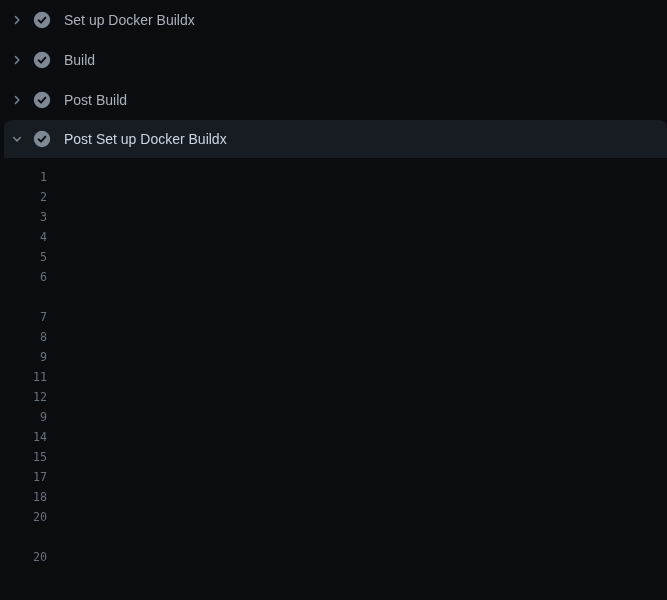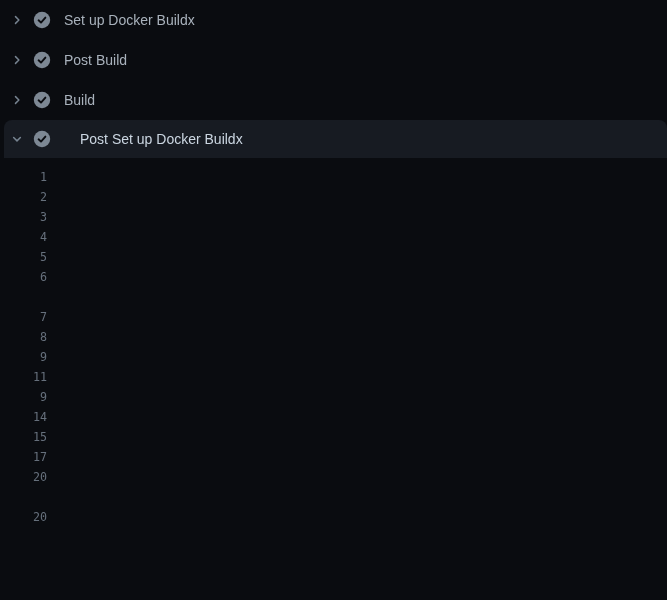--- a/index.html
+++ b/index.html
@@ -28,21 +28,21 @@
   .step .step-label{position:absolute;left:64px;top:50%;transform:translateY(-50%);white-space:nowrap;}
   .step.expanded{
     height:38px;margin-left:4px;width:663px;
     background:var(--panel,#171b22);
     border-radius:8px 8px 0 0;
     color:var(--step-label-active,#cbd6e1);
     font-weight:500;
   }
   .step.expanded .chev{left:6px;}
   .step.expanded .status{left:29px;}
-  .step.expanded .step-label{left:76px;}
+  .step.expanded .step-label{left:60px;}
 
   
   .log-panel{
     position:absolute;left:0;top:158px;width:667px;height:442px;
     overflow:hidden;background:var(--bg,#0a0c10);
     padding-top:9px;box-sizing:border-box;
     font-family:"DejaVu Sans Mono","Liberation Mono",monospace;
     font-size:11.7px;color:var(--log-text,#9fadba);
   }
   .lrow{position:relative;height:20px;line-height:20px;white-space:pre;overflow:hidden;padding-left:63px;box-sizing:border-box;}
@@ -80,37 +80,37 @@
             <path d="M6 3.5 L10.5 8 L6 12.5"></path>
           </svg>
     </span>
 
     <span class="status">
       <svg width="18" height="18" viewBox="0 0 18 18">
             <circle cx="9" cy="9" r="8.2" fill="#7d8894"></circle>
             <path d="M5.6 9.3 L8 11.6 L12.4 6.6" fill="none" stroke="#0a0c10" stroke-width="1.9" stroke-linecap="round" stroke-linejoin="round"></path>
           </svg>
     </span>
-    <span class="step-label">Post Build</span>
+    <span class="step-label">Build</span>
   </div>
 
   <div class="step">
     <span class="chev chev-right">
       <svg width="12" height="12" viewBox="0 0 16 16" fill="none" stroke="currentColor" stroke-width="2" stroke-linecap="round" stroke-linejoin="round">
             <path d="M6 3.5 L10.5 8 L6 12.5"></path>
           </svg>
     </span>
 
     <span class="status">
       <svg width="18" height="18" viewBox="0 0 18 18">
             <circle cx="9" cy="9" r="8.2" fill="#7d8894"></circle>
             <path d="M5.6 9.3 L8 11.6 L12.4 6.6" fill="none" stroke="#0a0c10" stroke-width="1.9" stroke-linecap="round" stroke-linejoin="round"></path>
           </svg>
     </span>
-    <span class="step-label">Build</span>
+    <span class="step-label">Post Build</span>
   </div>
 
   <div class="step expanded">
 
     <span class="chev chev-down">
       <svg width="12" height="12" viewBox="0 0 16 16" fill="none" stroke="currentColor" stroke-width="2" stroke-linecap="round" stroke-linejoin="round">
             <path d="M3.5 6 L8 10.5 L12.5 6"></path>
           </svg>
     </span>
     <span class="status">
@@ -184,20 +184,25 @@
     
   </div>
 
 
   <div class="lrow indent">
     <span class="lnum">11</span>
     
     
   </div>
 
+  <div class="lrow indent">
+    <span class="lnum">12</span>
+    
+    
+  </div>
 
   <div class="lrow indent">
     <span class="lnum">9</span>
     
     
   </div>
 
   <div class="lrow indent">
     <span class="lnum">14</span>
     
@@ -210,20 +215,25 @@
     
   </div>
 
 
   <div class="lrow indent">
     <span class="lnum">17</span>
     
     
   </div>
 
+  <div class="lrow indent">
+    <span class="lnum">18</span>
+    
+    
+  </div>
 
   <div class="lrow indent">
     <span class="lnum">20</span>
     
     
   </div>
 
   <div class="lrow wrap">
     <span class="lnum"></span>
     

